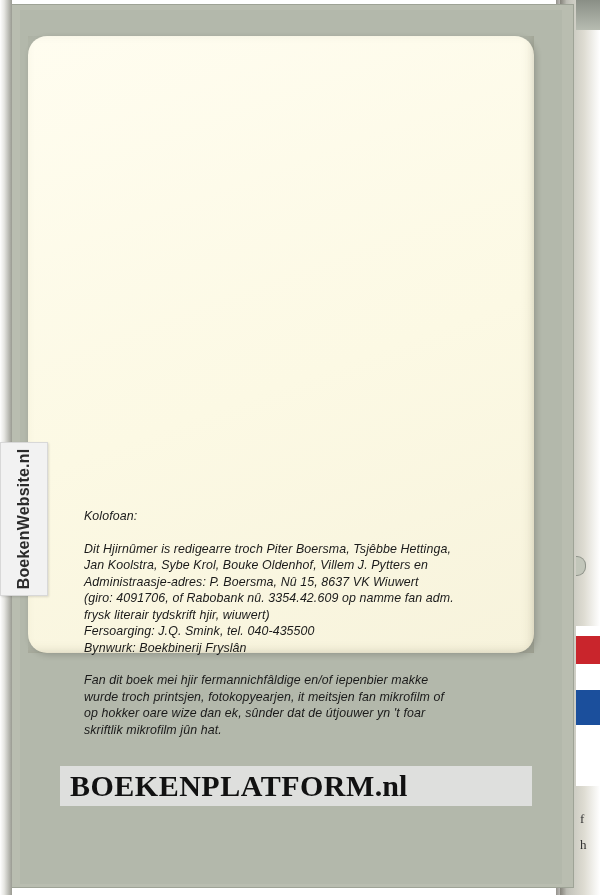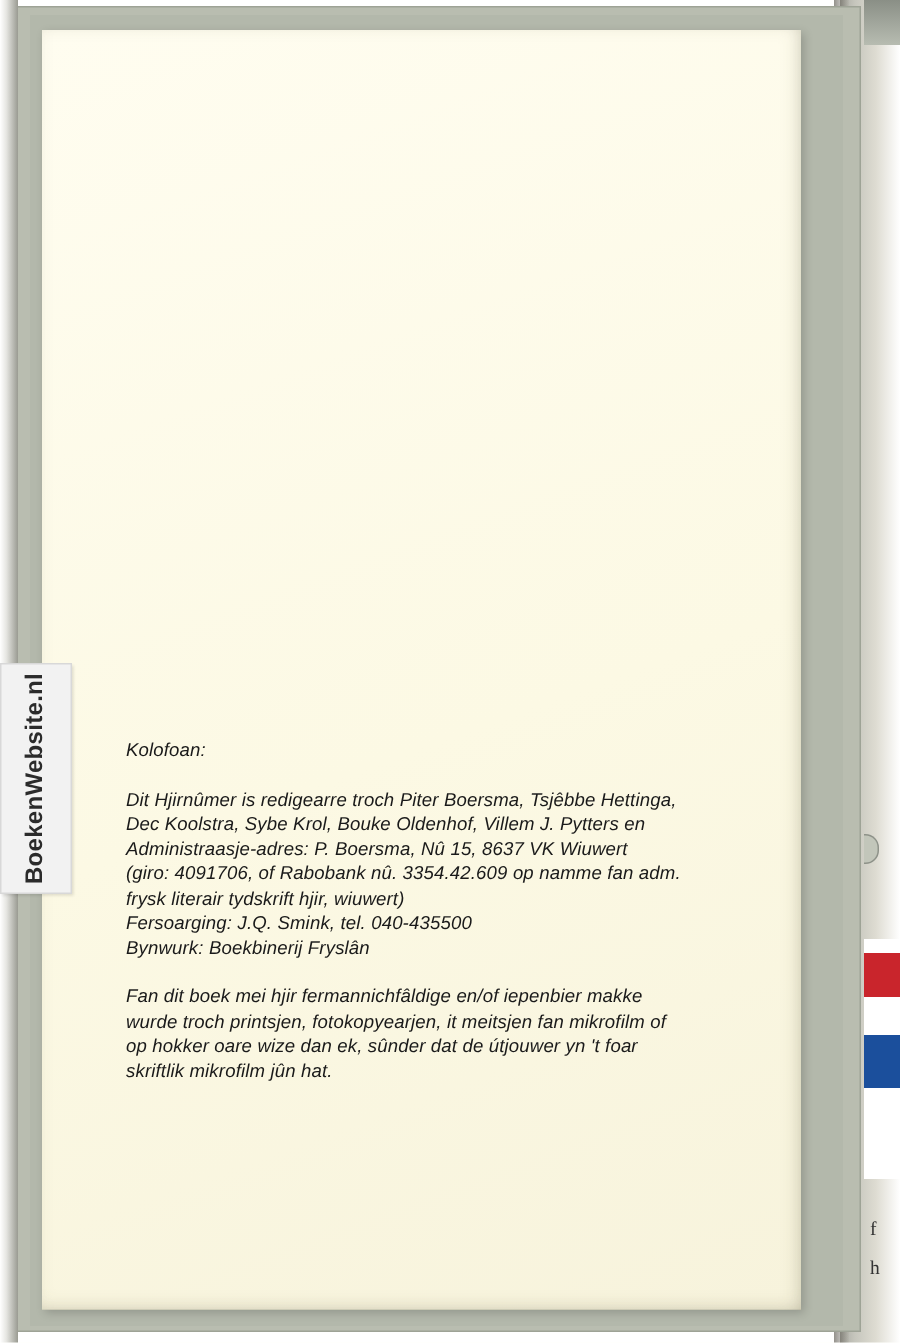--- a/index.html
+++ b/index.html
@@ -67,26 +67,27 @@
     top: 0px;
     width: 12px;
     height: 895px;
     background: linear-gradient(to right, #ffffff 0%, #e6e6e2 35%, #9a9b92 100%);
   }
 
   
   .paper {
     position: absolute;
     left: 28px;
-    top: 20px;
+    top: 36px;
     width: 506px;
-    height: 853px;
+    height: 617px;
     background: #fdfbe8;
     background-image: linear-gradient(160deg, #fffdf0 0%, #fcf9e4 55%, #f7f3dc 100%);
     box-shadow: 2px 2px 6px rgba(0,0,0,0.18);
+    border-radius: 19px;
   }
 
   
   .paper::after {
     content: "";
     position: absolute;
     left: 0; top: 0; right: 0; bottom: 0;
     box-shadow: inset -6px 0 14px -8px rgba(90,85,60,0.35),
                 inset 0 -6px 14px -8px rgba(90,85,60,0.25);
     pointer-events: none;
@@ -241,21 +242,21 @@
   <div class="spine-shadow"></div>
 
   <div class="paper">
 
     <div class="colophon">
 
       <div class="heading">Kolofoan:</div>
 
       <div class="para">
         <span class="line">Dit Hjirnûmer is redigearre troch Piter Boersma, Tsjêbbe Hettinga,</span>
-        <span class="line">Dec Koolstra, Sybe Krol, Bouke Oldenhof, Villem J. Pytters en</span>
+        <span class="line">Jan Koolstra, Sybe Krol, Bouke Oldenhof, Villem J. Pytters en</span>
         <span class="line">Administraasje-adres: P. Boersma, Nû 15, 8637 VK  Wiuwert</span>
         <span class="line">(giro: 4091706, of Rabobank nû. 3354.42.609 op namme fan adm.</span>
         <span class="line">frysk literair tydskrift hjir, wiuwert)</span>
         <span class="line">Fersoarging: J.Q. Smink, tel. 040-435500</span>
         <span class="line">Bynwurk: Boekbinerij Fryslân</span>
       </div>
 
       <div class="para">
         <span class="line">Fan dit boek mei hjir fermannichfâldige en/of iepenbier makke</span>
         <span class="line">wurde troch printsjen, fotokopyearjen, it meitsjen fan mikrofilm of</span>
@@ -264,14 +265,18 @@
       </div>
 
     </div>
 
   </div>
 
   <div class="wm-tab">
     <span class="wm-text">BoekenWebsite.nl</span>
   </div>
 
+  <div class="wm-banner">
+    <span class="wm-main">BOEKENPLATFORM</span>
+    <span class="wm-suffix">.nl</span>
+  </div>
 
 </div>
 
 </body></html>

